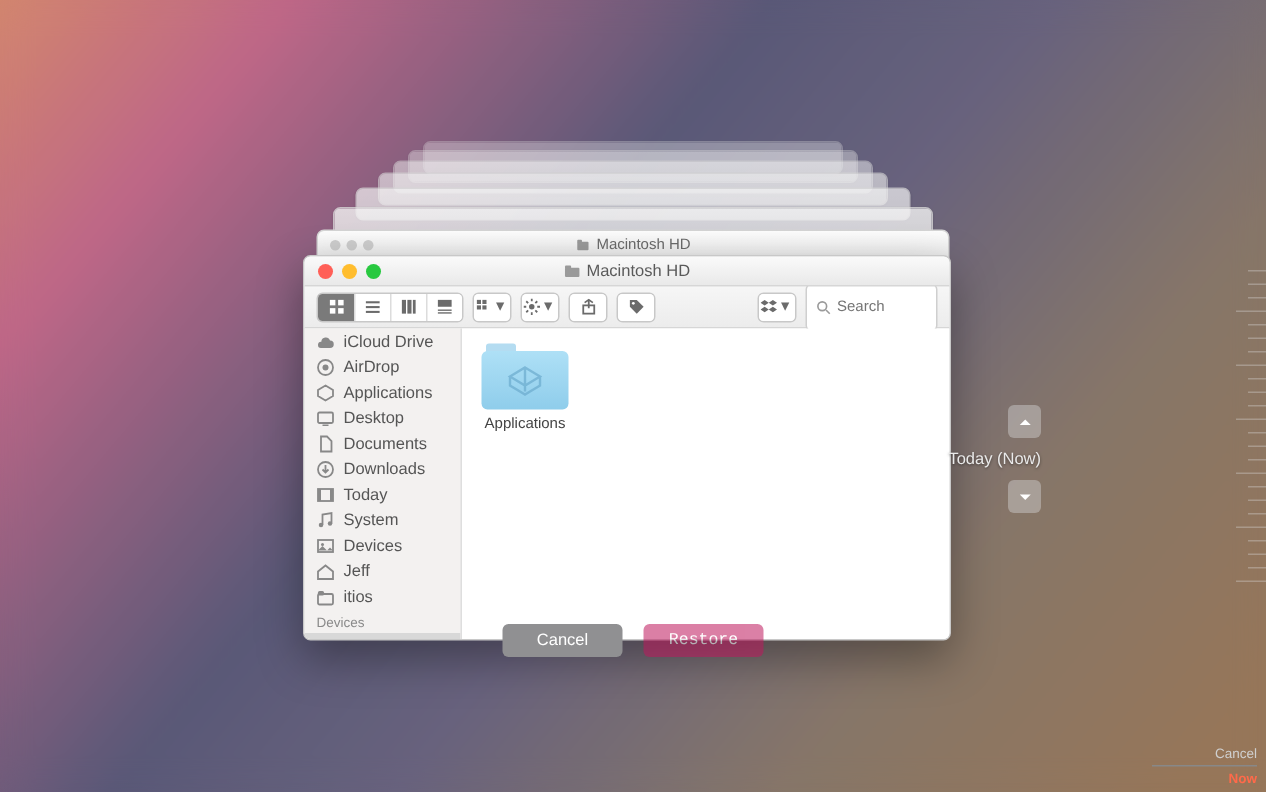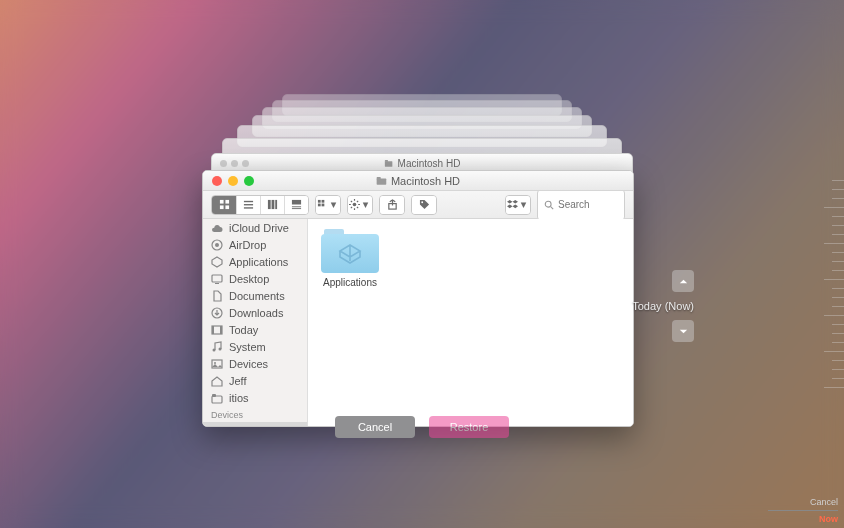--- a/index.html
+++ b/index.html
@@ -94,21 +94,21 @@
 .folder-icon svg { width:26px; height:26px; fill:#6cabce; opacity:.7; }
 
 .footer {
   position:absolute; left:50%; transform:translateX(-50%); top:416px; z-index:3;
   display:flex; gap:14px;
 }
 .footer button {
   width:80px; height:22px; border:0; border-radius:4px; font-size:11px; color:#fff;
   background:#909092; cursor:pointer;
 }
-.footer button.dis { background:#ec4899; opacity:.55; cursor:default; }
+.footer button.dis { background:#be185d; opacity:.55; cursor:default;font-family:Liberation Mono, monospace; }
 
 .timeline {
   position:absolute; right:150px; top:270px; z-index:3; display:flex; flex-direction:column; align-items:flex-end; gap:8px;
 }
 .timeline .nav { width:22px; height:22px; border-radius:4px; background:rgba(210,210,210,.45); display:flex; align-items:center; justify-content:center; cursor:pointer; }
 .timeline .nav svg { width:11px; height:11px; fill:#fff; }
 .timeline .lbl { font-size:11px; color:#eaeaea; text-shadow:0 1px 2px rgba(0,0,0,.5); }
 
 .ruler { position:absolute; right:0; top:180px; width:26px; z-index:3; display:flex; flex-direction:column; gap:8px; opacity:.35; }
 .ruler span { display:block; height:1px; background:#ddd; }

